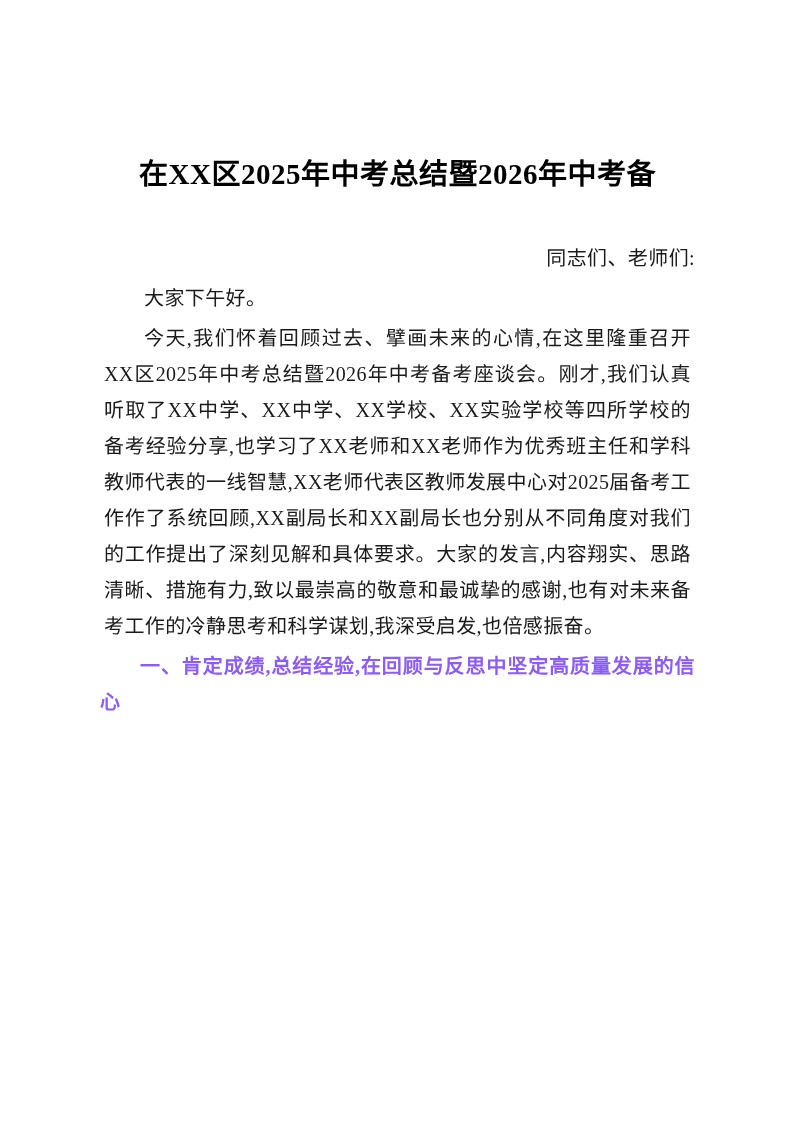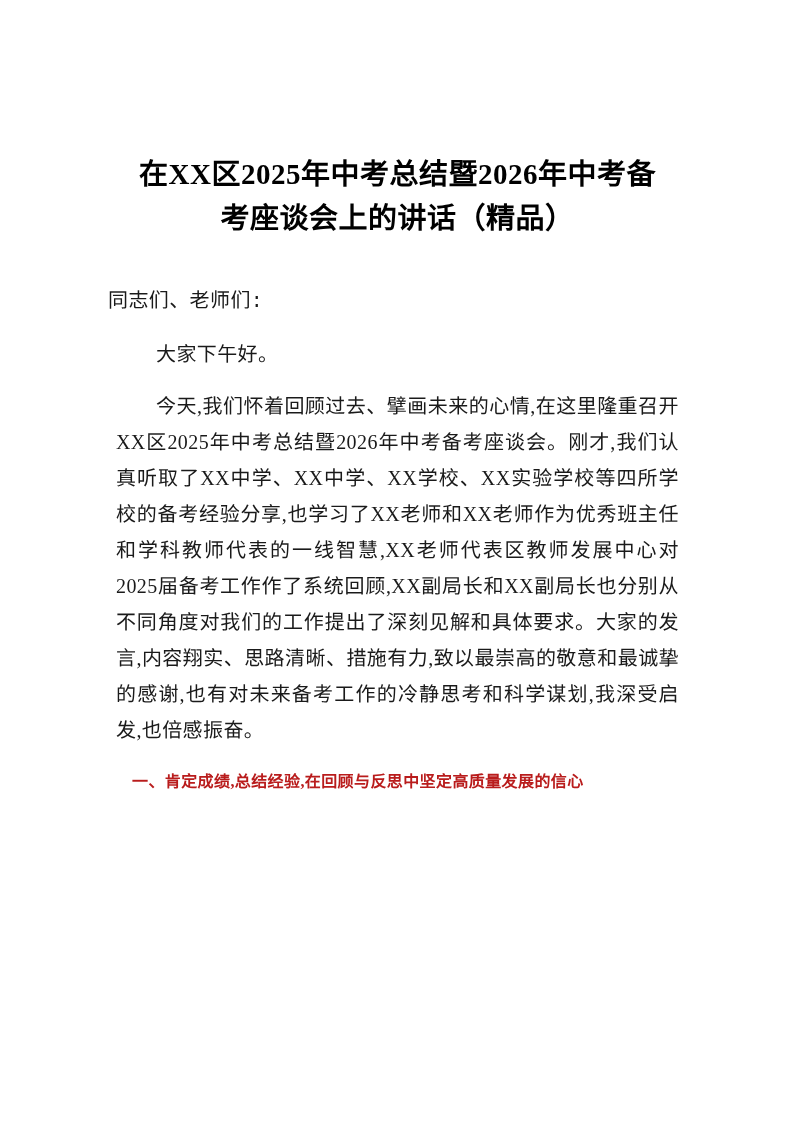--- a/index.html
+++ b/index.html
@@ -37,61 +37,59 @@
     text-align: center;
     letter-spacing: 0.5px;
     color: #000000;
     margin: 0 0 44px 0;
     font-family: "Liberation Serif", "DejaVu Serif", serif;
   }
 
   .salutation {
     font-size: 20px;
     line-height: 36px;
-    text-align: left;
+    text-align: right;
     text-indent: 0;
-    margin: 8px;
+    margin: 0;
     color: #1a1a1a;
     letter-spacing: 0.4px;
-    font-family: Liberation Mono, monospace;
   }
 
   .para {
     font-size: 20px;
     line-height: 36px;
     text-align: justify;
     text-justify: inter-ideograph;
     text-indent: 2em;
-    margin: 16px;
+    margin: 4px;
     color: #1a1a1a;
     letter-spacing: 0.4px;
   }
 
   .section-heading {
-    font-size: 16px;
+    font-size: 20px;
     line-height: 36px;
     font-weight: bold;
     text-align: justify;
     text-justify: inter-ideograph;
     text-indent: 2em;
     margin: 0;
-    color: #b91c1c;
+    color: #8b5cf6;
     letter-spacing: 0.4px;
   }
 </style>
 </head>
 <body>
 
 <div class="page">
 
   <div class="content">
 
     <h1 class="doc-title">
       <span>在XX区2025年中考总结暨2026年中考备</span><br>
-      <span>考座谈会上的讲话（精品）</span>
     </h1>
 
     <p class="salutation">同志们、老师们:</p>
 
     <p class="para">大家下午好。</p>
 
     <p class="para">今天,我们怀着回顾过去、擘画未来的心情,在这里隆重召开XX区2025年中考总结暨2026年中考备考座谈会。刚才,我们认真听取了XX中学、XX中学、XX学校、XX实验学校等四所学校的备考经验分享,也学习了XX老师和XX老师作为优秀班主任和学科教师代表的一线智慧,XX老师代表区教师发展中心对2025届备考工作作了系统回顾,XX副局长和XX副局长也分别从不同角度对我们的工作提出了深刻见解和具体要求。大家的发言,内容翔实、思路清晰、措施有力,致以最崇高的敬意和最诚挚的感谢,也有对未来备考工作的冷静思考和科学谋划,我深受启发,也倍感振奋。</p>
 
 
     <p class="section-heading">一、肯定成绩,总结经验,在回顾与反思中坚定高质量发展的信心</p>

